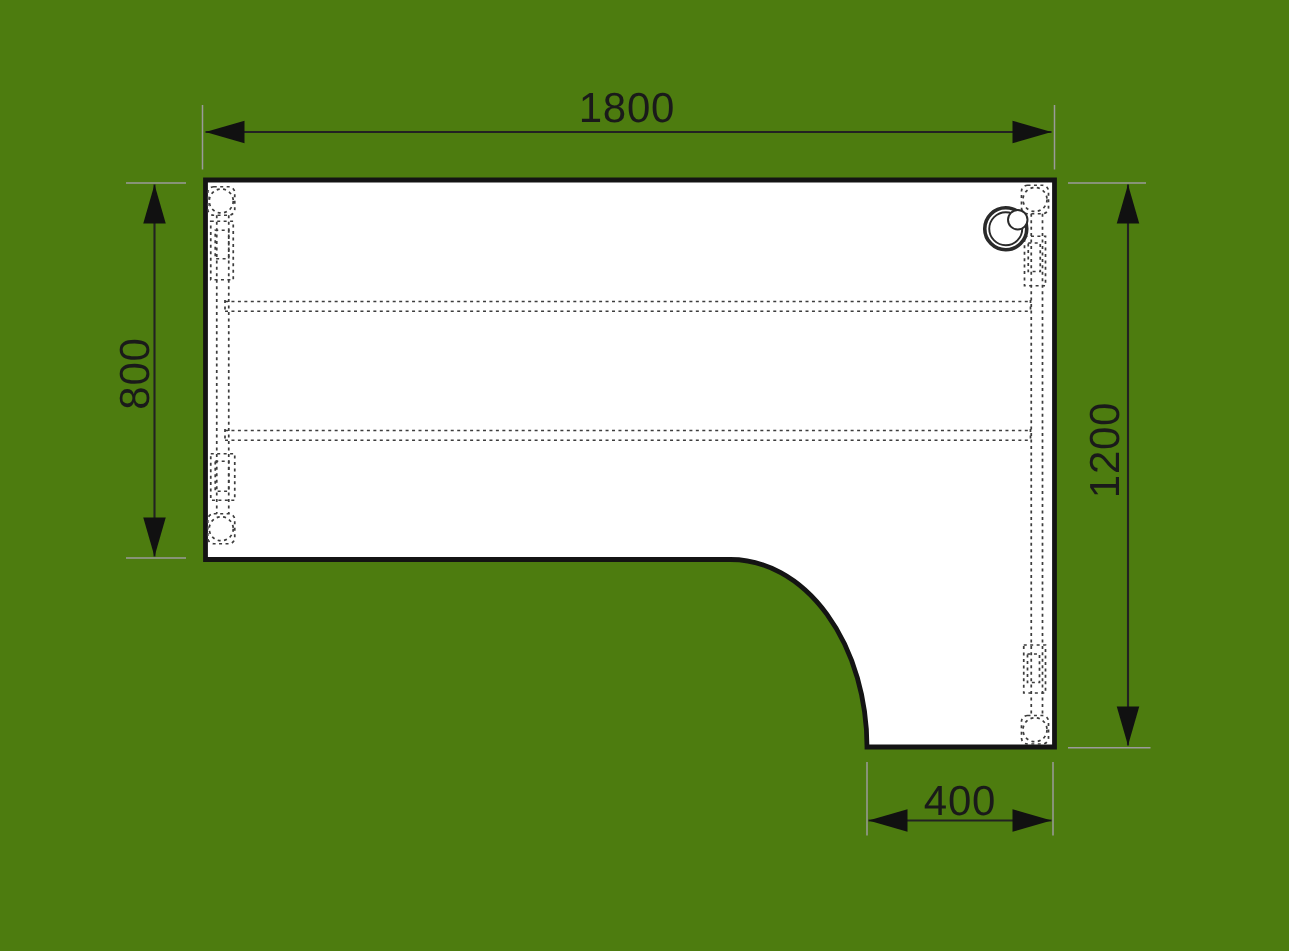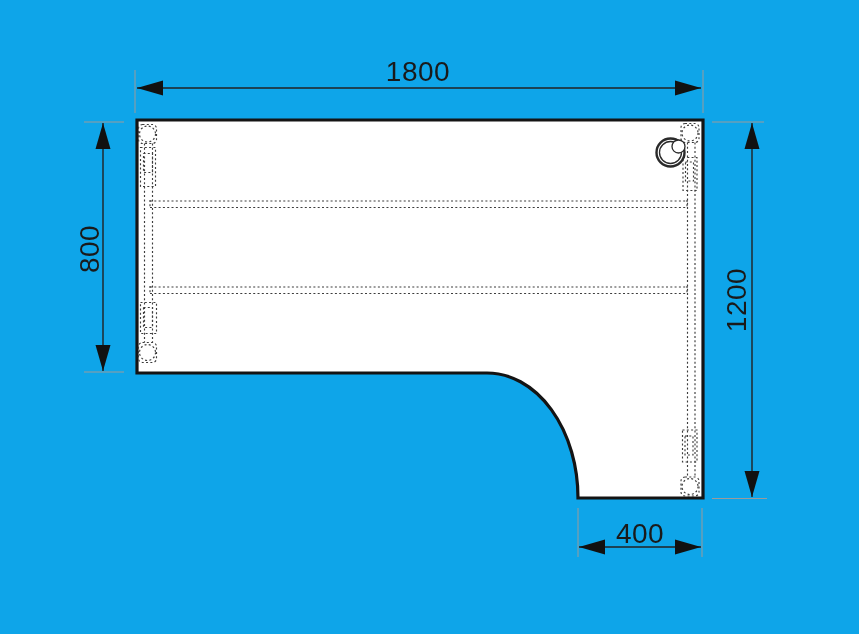--- a/index.html
+++ b/index.html
@@ -4,21 +4,21 @@
 <style>
   html, body {
     margin: 0;
     padding: 0;
     background: #ffffff;
   }
   .stage {
     position: relative;
     width: 859px;
     height: 634px;
-    background: #0ea5e9;
+    background: #4d7c0f;
     overflow: hidden;
     font-family: "Liberation Sans", sans-serif;
   }
   svg { display: block; }
 
   .desk-outline {
     fill: #ffffff;
     stroke: #141414;
     stroke-width: 3.2;
     stroke-linejoin: miter;

